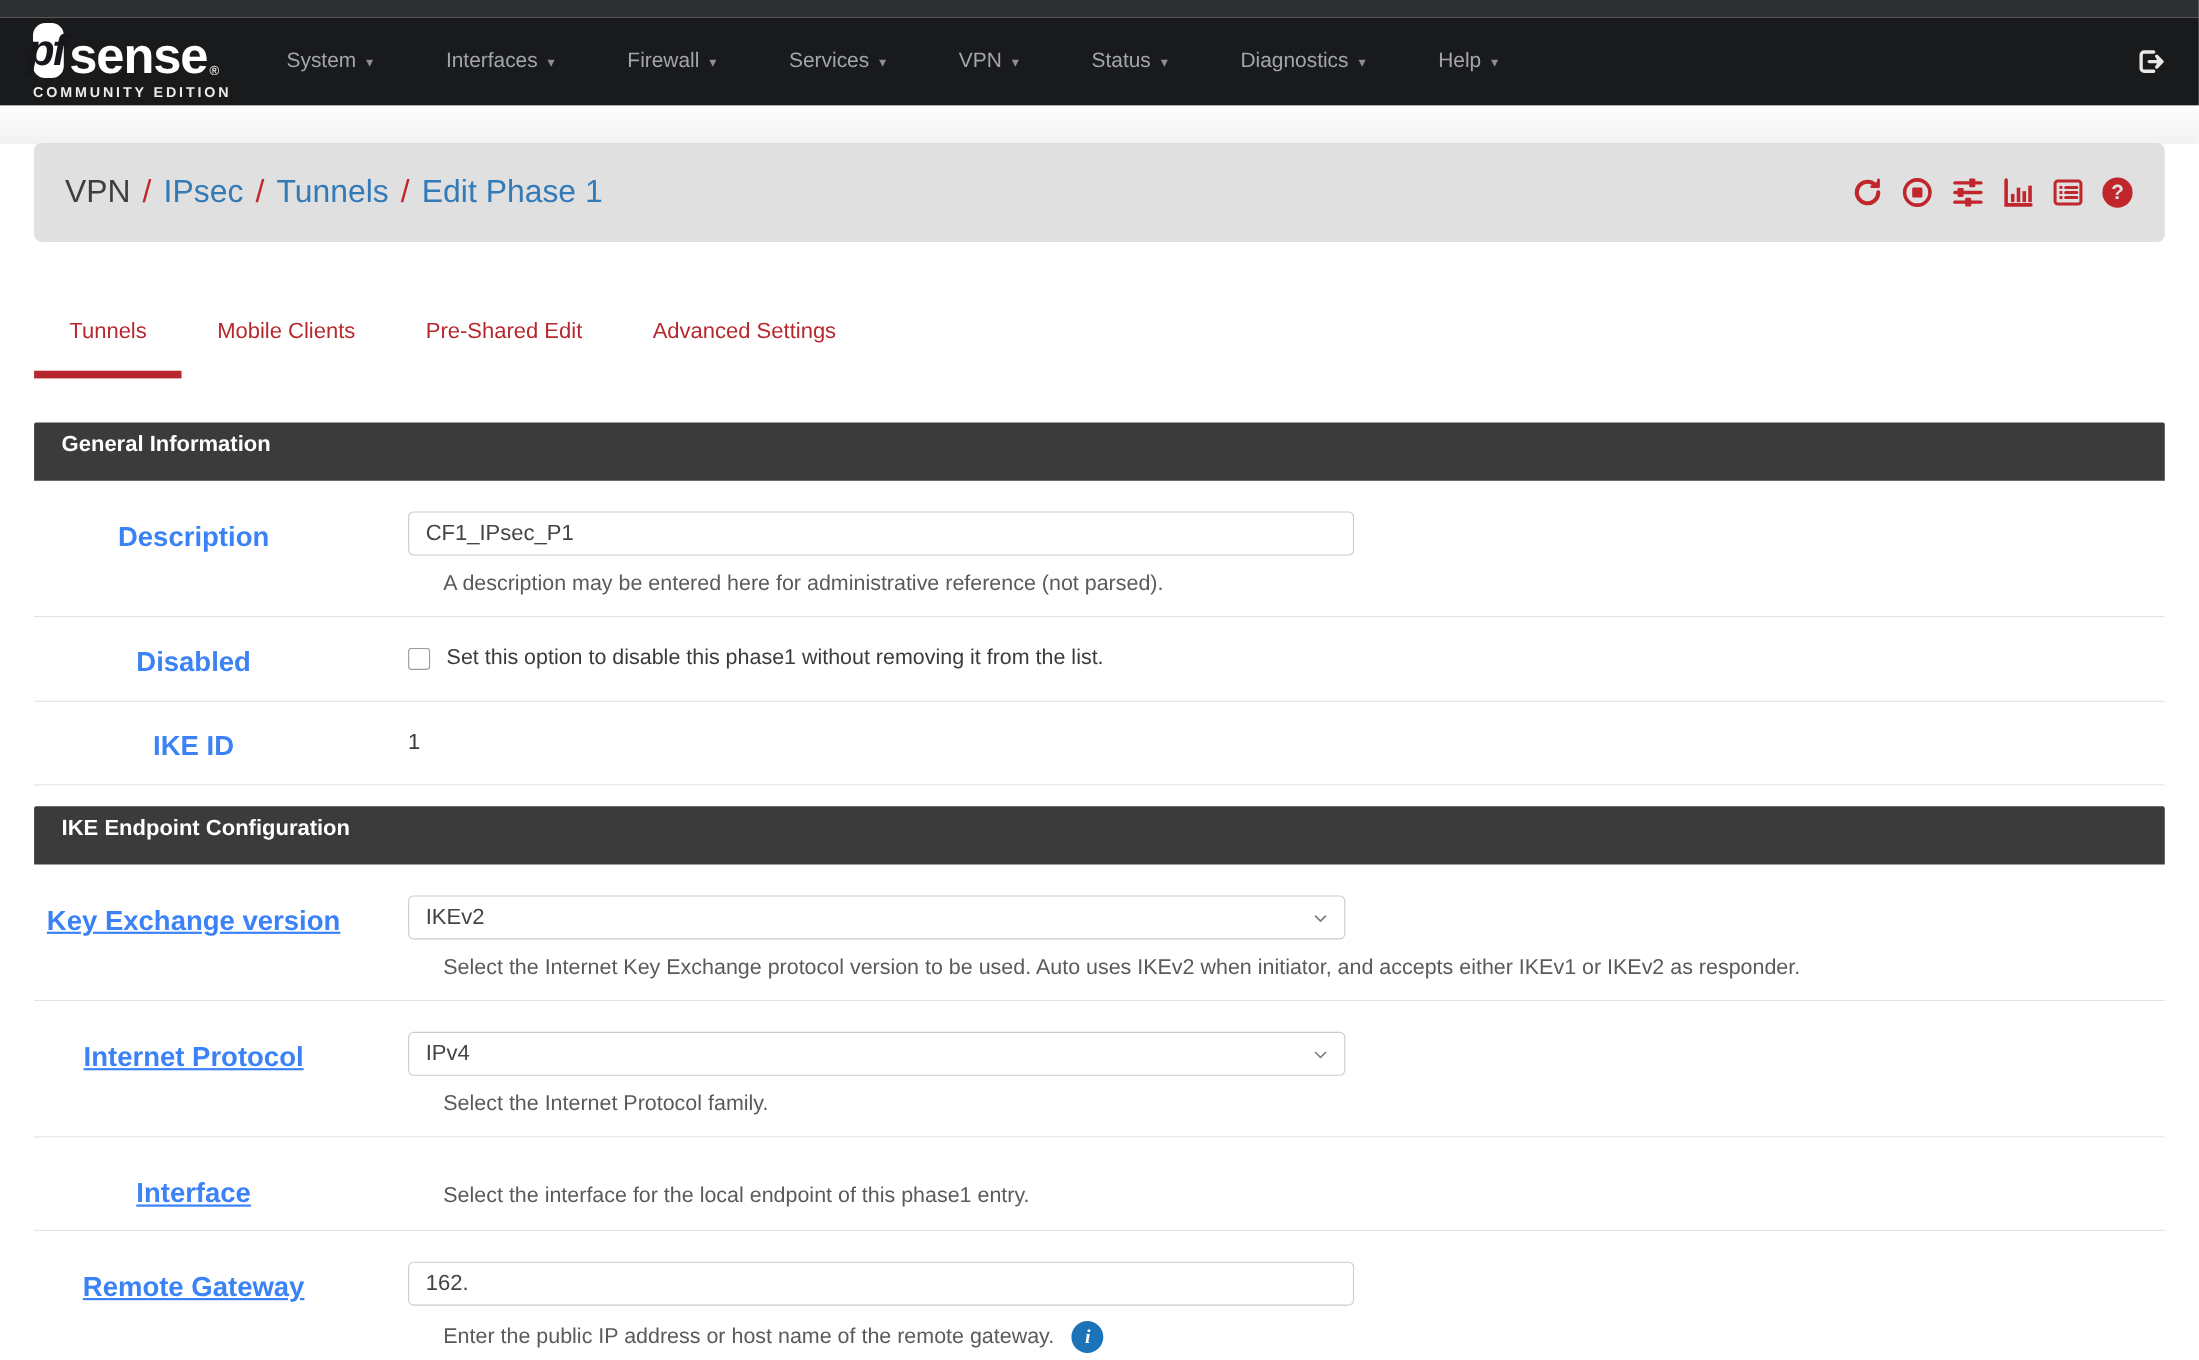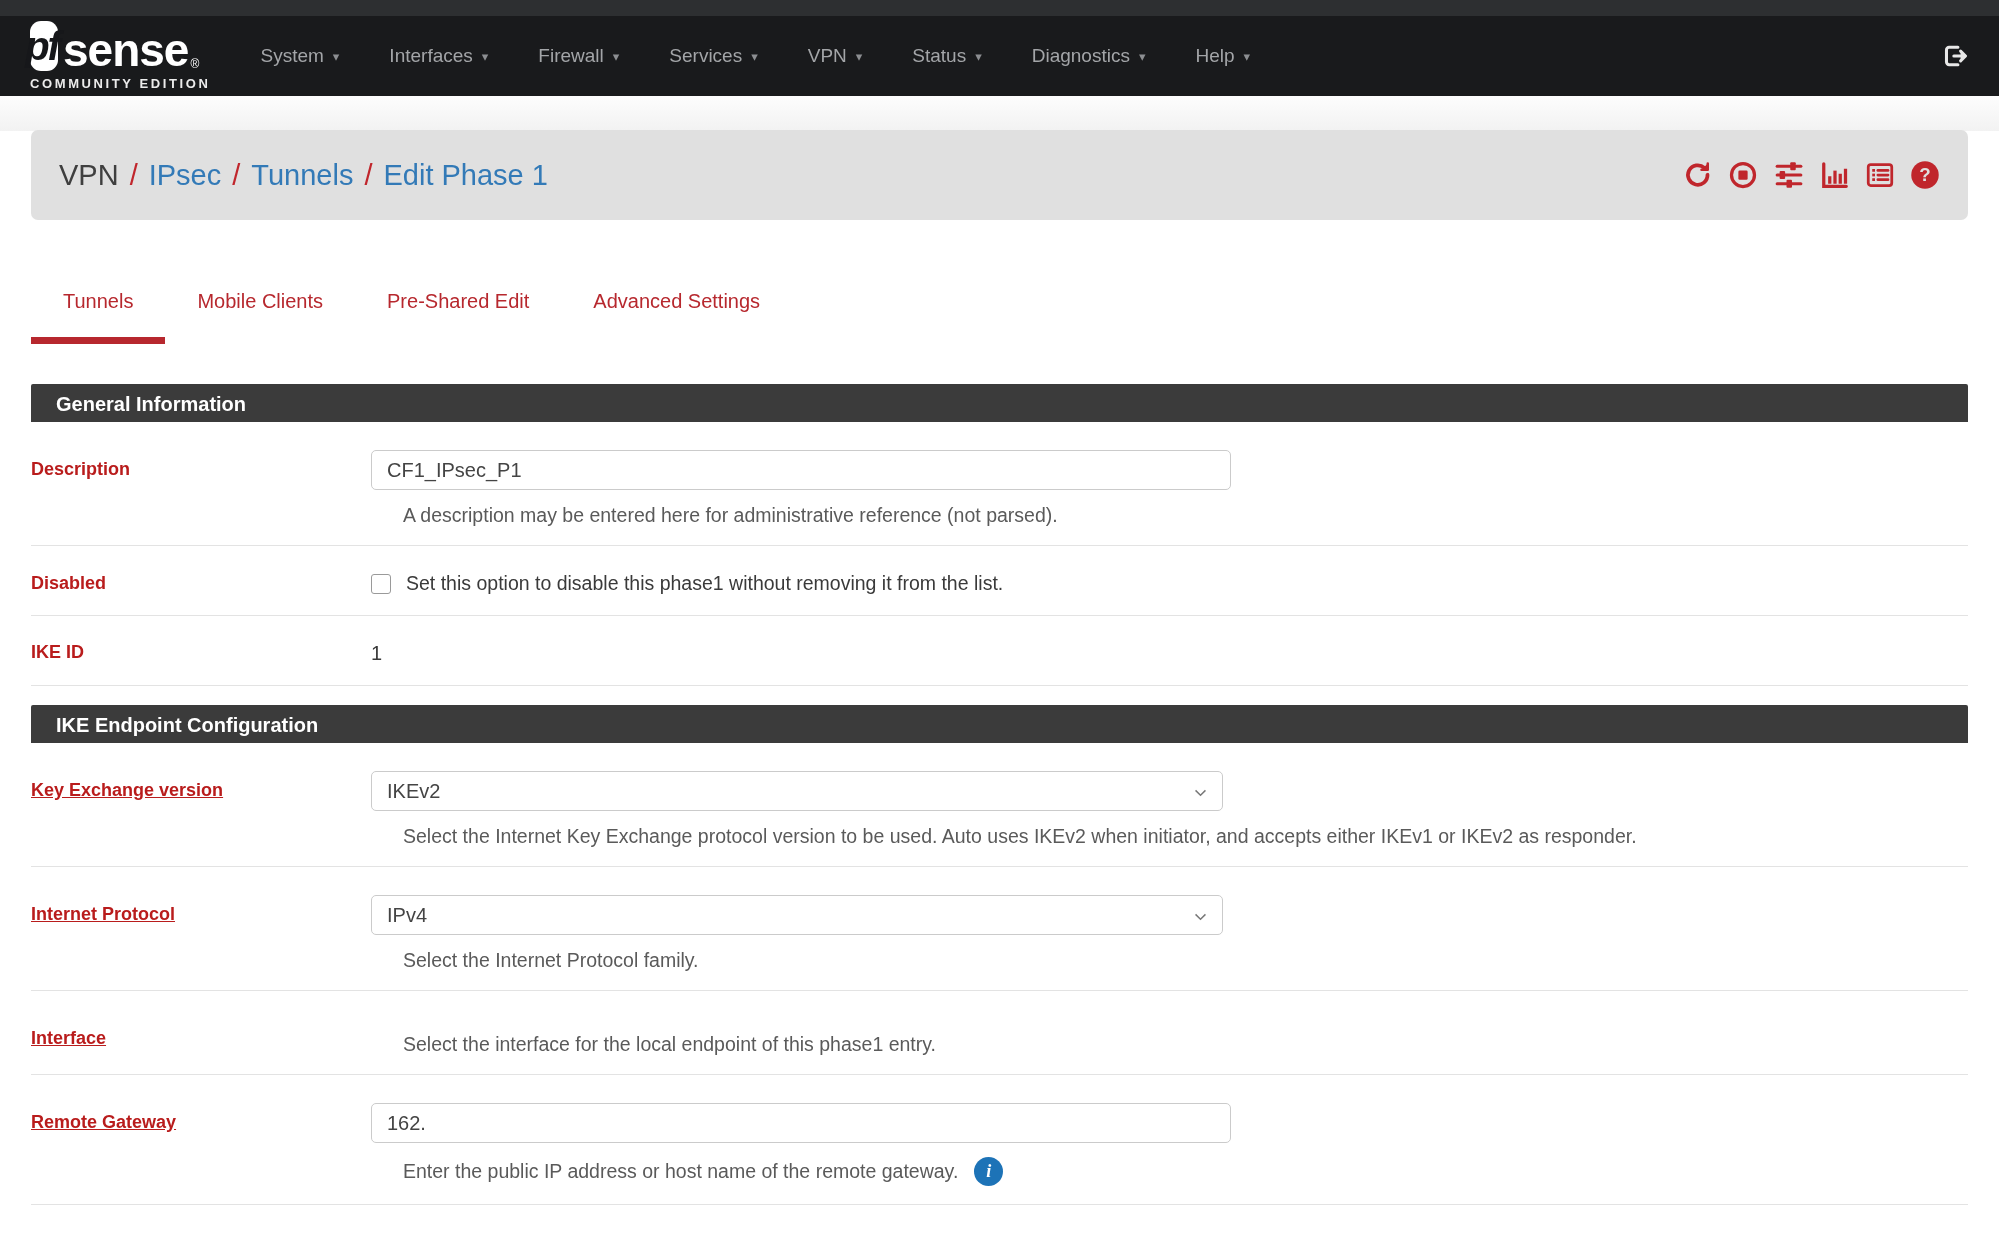--- a/index.html
+++ b/index.html
@@ -10,21 +10,21 @@
   .top-strip { height:16px; background:#2d2f31; }
   .navbar { height:80px; background:#191a1c; display:flex; align-items:center; padding:0 30px; }
   .brand { display:flex; flex-direction:column; margin-right:50px; }
   .brand-row { display:flex; align-items:flex-end; }
   .logo-box { width:28px; height:50px; background:#ffffff; border-radius:11px;
     display:flex; align-items:center; justify-content:center; }
   .logo-pf { font-style:italic; font-weight:bold; font-size:40px; color:#16171a; letter-spacing:-2px; padding-right:4px;}
   .logo-sense { font-weight:bold; font-size:46px; color:#ffffff; letter-spacing:-1px; margin-left:5px; line-height:0.9; }
   .logo-reg { font-size:12px; color:#fff; margin-left:2px; }
   .brand-edition { font-size:13px; letter-spacing:2.6px; color:#ececec; margin-top:5px; font-weight:bold; }
-  .nav-items { display:flex; gap:50px; }
+  .nav-items { display:flex; gap:66px; }
   .nav-item { color:#a3a5a8; font-size:19px; cursor:pointer; display:flex; align-items:center; gap:9px; }
   .nav-caret { font-size:13px; color:#8c8e91; }
   .nav-right { margin-left:auto; display:flex; align-items:center; }
   .logout { color:#e8e8e8; cursor:pointer; display:flex; }
 
   
   .under-nav { height:35px; background:linear-gradient(#fdfdfd,#f2f2f2); }
   .crumbbar { margin:0 31px; height:90px; background:#e0e0e0; border-radius:7px;
     display:flex; align-items:center; padding:0 28px; position:relative; top:-1px; }
   .crumb-root { font-size:29px; color:#3f3f3f; }
@@ -34,26 +34,26 @@
   .crumb-icons .cicon { display:flex; cursor:pointer; }
 
   
   .tabs { margin:69px 31px 0 31px; display:flex; }
   .tab { font-size:20px; color:#b7282e; padding:0 32px 24px 32px; cursor:pointer; }
   .tab.active { border-bottom:7px solid #b7282e; }
 
   
   .panel { margin:40px 31px 0 31px; }
   .panel + .panel { margin-top:19px; }
-  .panel-header { height:38px; background:#3b3b3b; color:#ffffff; font-weight:bold;
+  .panel-header { height:53px; background:#3b3b3b; color:#ffffff; font-weight:bold;
     font-size:20px; line-height:41px; padding-left:25px; border-radius:2px 2px 0 0; }
   .row { display:flex; border-bottom:1px solid #e3e3e3; padding:28px 0 18px 0; }
   .row:last-child { border-bottom:1px solid #e3e3e3; }
-  .lbl { width:290px; flex:0 0 290px; text-align:left; font-weight:bold; font-size:18px;
-    color:#b91c1c; margin-right:50px; padding-top:9px; }
+  .lbl { width:290px; flex:0 0 290px; text-align:center; font-weight:bold; font-size:25px;
+    color:#3b82f6; margin-right:50px; padding-top:9px; }
   .lbl.u { text-decoration:underline; }
   .ctrl { flex:1; }
   .tinput { width:860px; height:40px; border:1px solid #cbcbcb; border-radius:5px;
     padding:0 15px; font-size:20px; color:#444; font-family:"Liberation Sans",sans-serif; background:#fff; }
   .selbox { width:852px; height:40px; border:1px solid #cbcbcb; border-radius:5px;
     background:#fff; display:flex; align-items:center; padding:0 15px; font-size:20px;
     color:#444; position:relative; cursor:pointer; }
   .selbox .chev { position:absolute; right:13px; top:11px; color:#777; }
   .help { margin-top:14px; font-size:19.5px; color:#5a5a5a; display:flex; align-items:center; gap:16px;margin-left:32px; }
   .chkrow { display:flex; align-items:center; gap:15px; padding-top:7px; }

